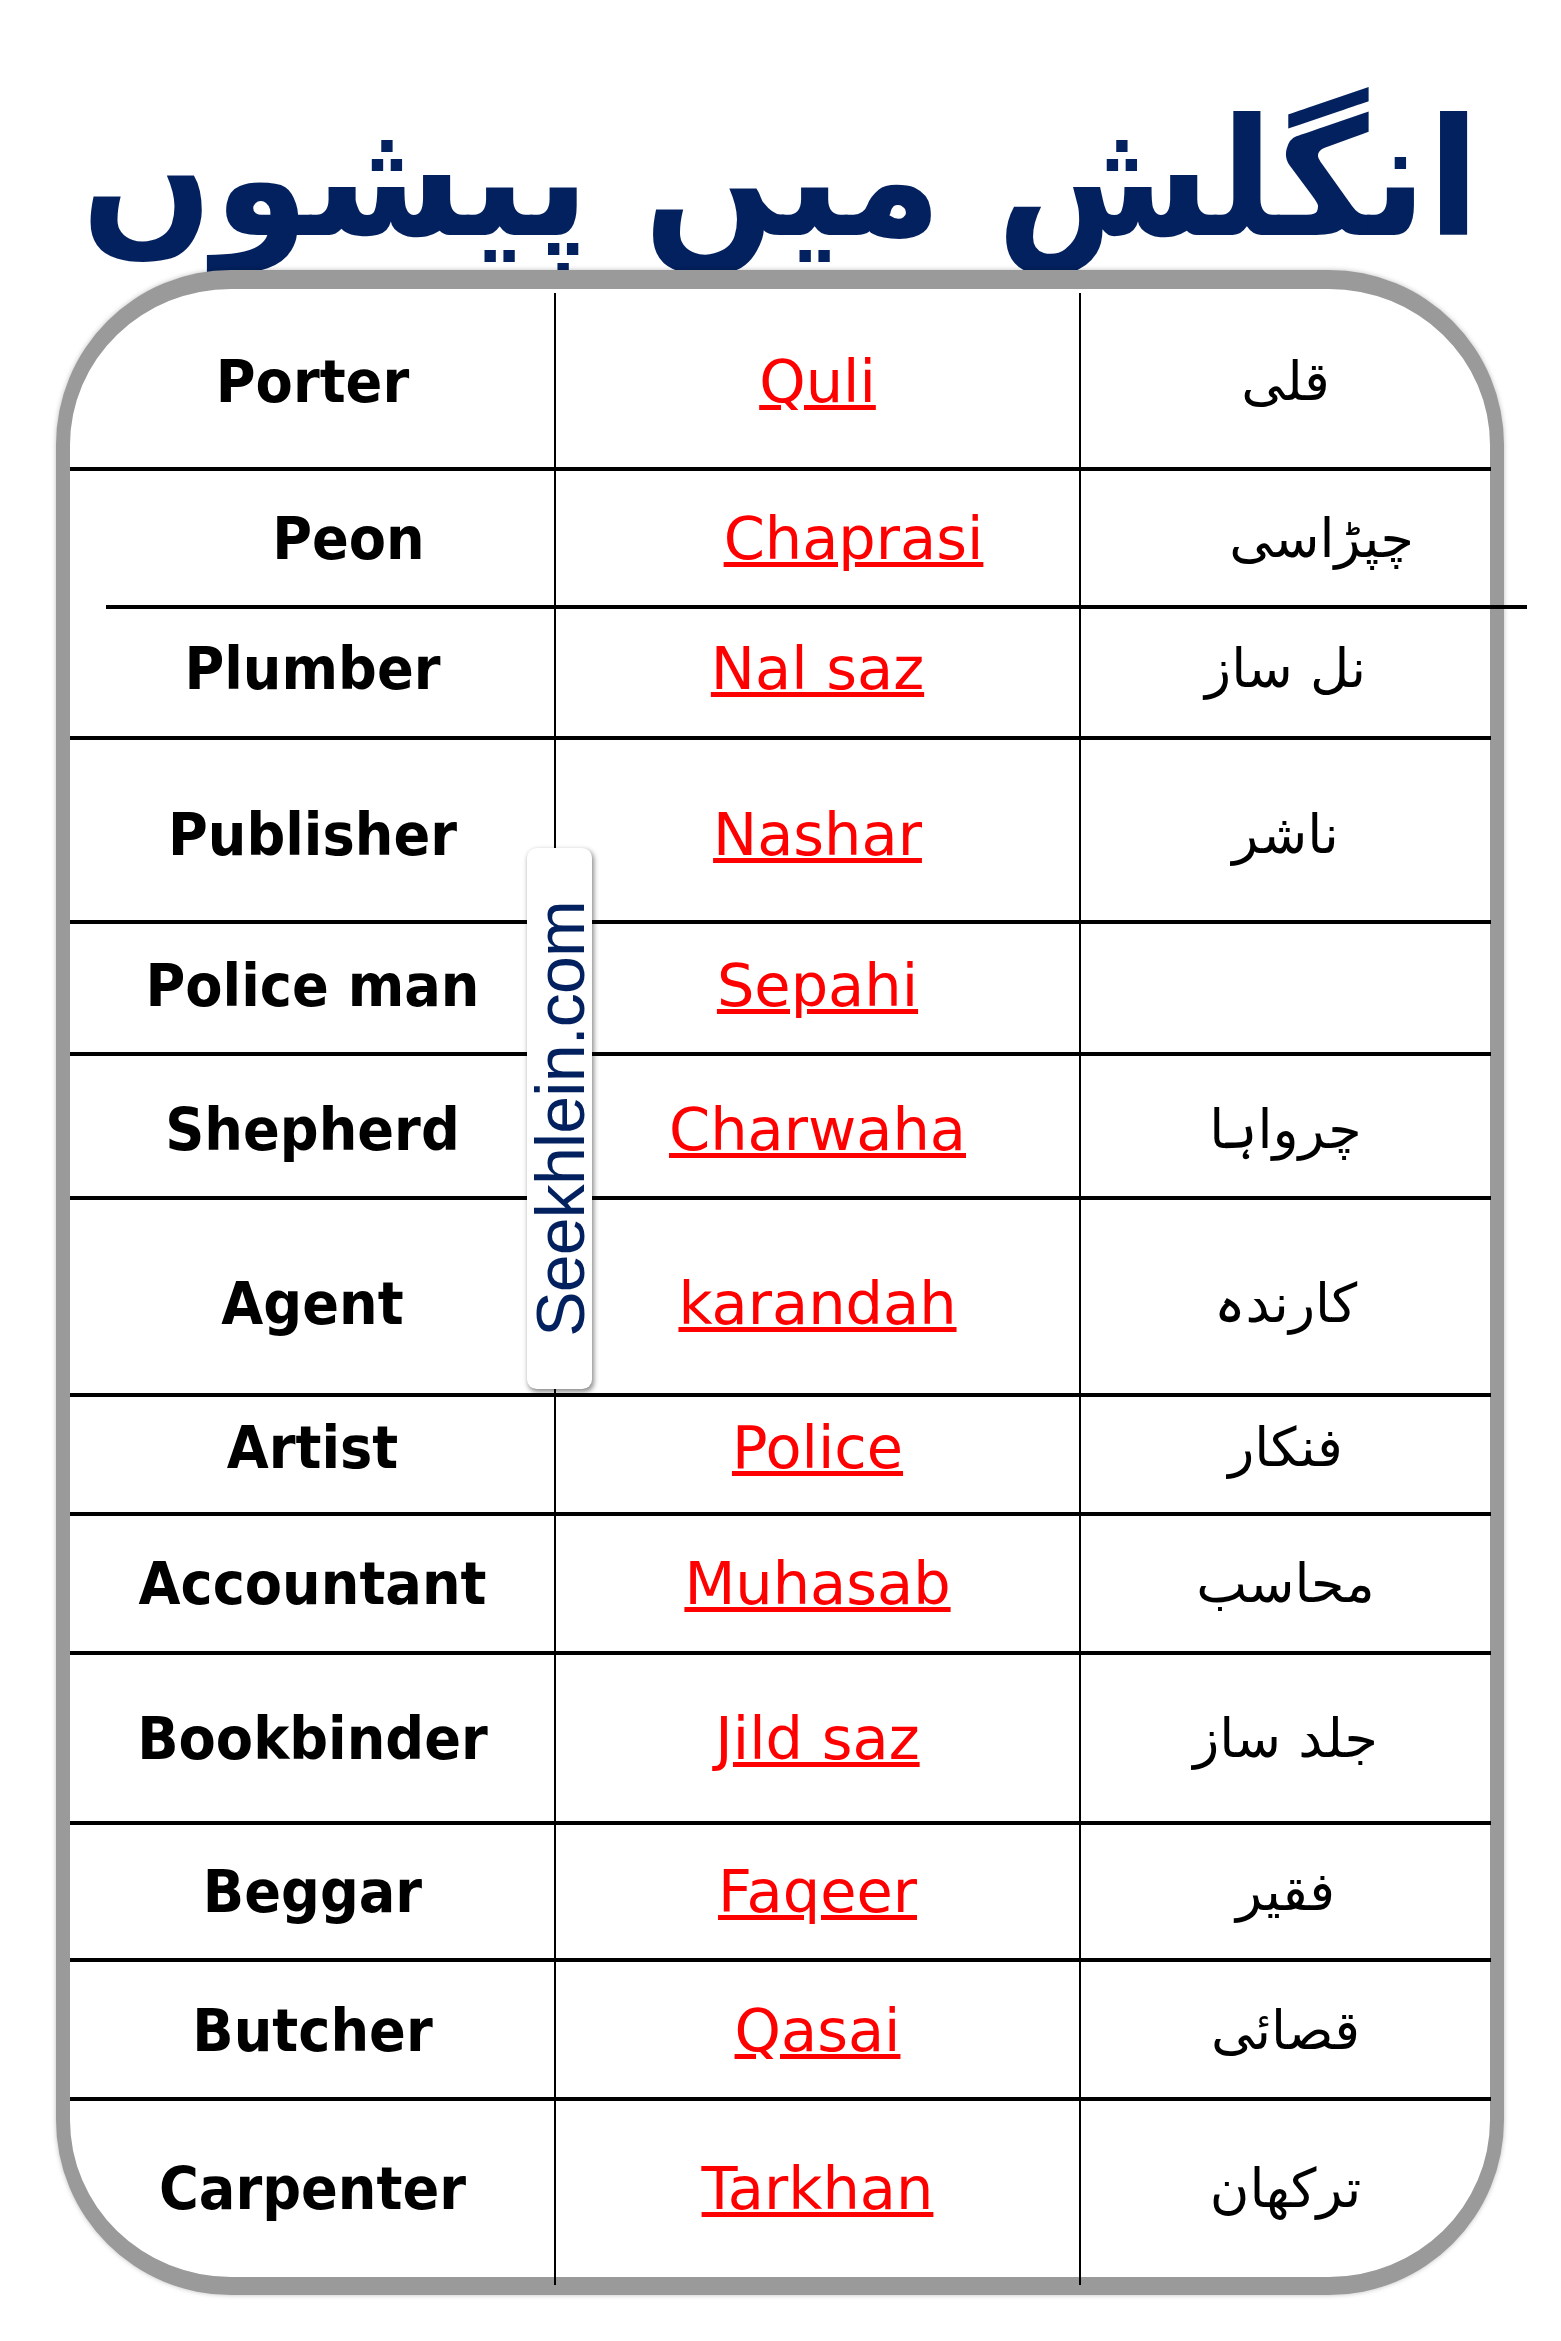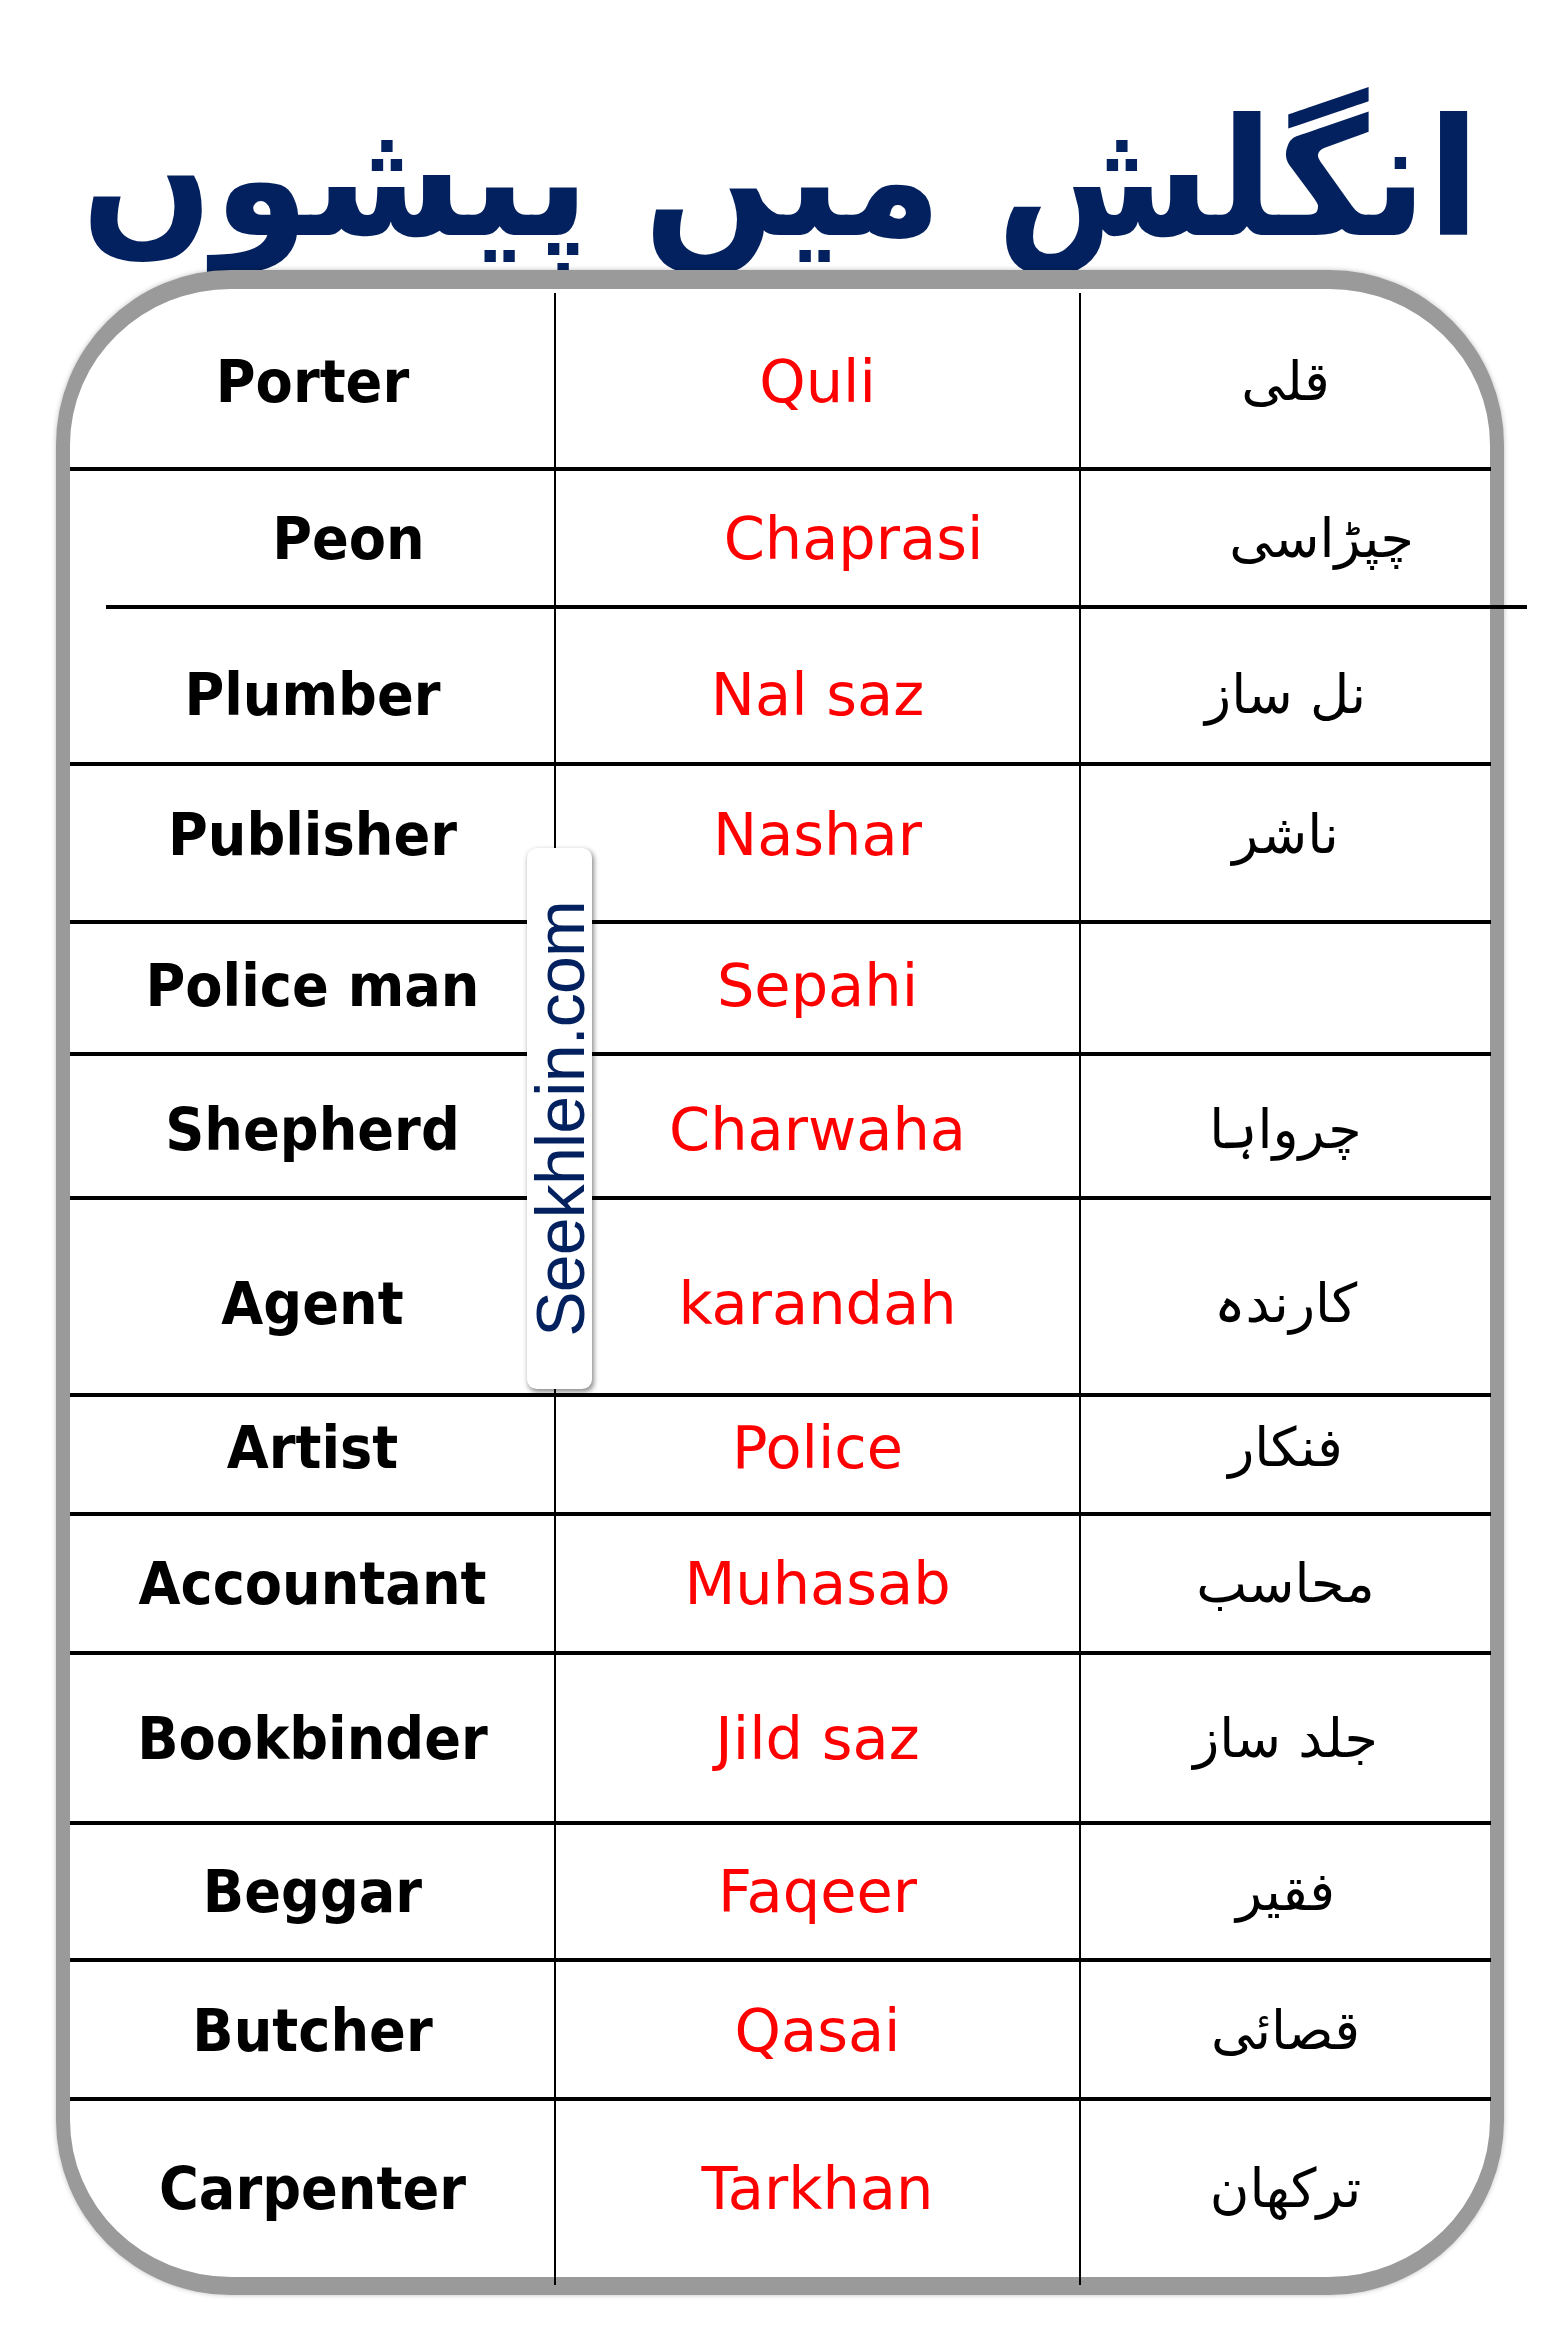--- a/index.html
+++ b/index.html
@@ -25,21 +25,21 @@
   }
   .row .hline {
     position:absolute; left:0; bottom:-1.6px; width:100%; height:3.3px; background:#000;
   }
   .cell {
     position:absolute; top:0; height:100%;
     display:flex; align-items:center; justify-content:center;
     box-sizing:border-box; white-space:nowrap;
   }
   .c-en { left:0; width:485px; font-family:"DejaVu Sans", sans-serif; font-weight:bold; font-size:59px; color:#000; transform:scaleX(0.92); }
-  .c-tr { left:485px; width:525px; font-family:"DejaVu Sans", sans-serif; font-size:59px; color:#ff0000; }
+  .c-tr { left:485px; width:525px; font-family:"DejaVu Sans", sans-serif; font-size:59px; color:#ff0000;text-decoration:underline; }
   .c-ur { left:1010px; width:411px; font-family:"DejaVu Sans", sans-serif; font-size:54px; color:#000; direction:rtl; }
   .vline { position:absolute; top:293px; width:2.4px; height:1992px; background:#000; }
   .watermark {
     position:absolute; left:527px; top:848px; width:65px; height:541px;
     background:#ffffff; border-radius:9.8px;
     box-shadow: 1.6px 2.4px 4.9px rgba(0,0,0,0.45);
   }
   .watermark span {
     position:absolute; left:50%; top:50%;
     transform: translate(-50%,-50%) rotate(-90deg);
@@ -60,21 +60,21 @@
     <div class="cell c-tr">Quli</div>
     <div class="cell c-ur">قلی</div>
     <div class="hline"></div>
   </div>
   <div class="row" style="top:176px;height:138px;margin-left:36px;">
     <div class="cell c-en">Peon</div>
     <div class="cell c-tr">Chaprasi</div>
     <div class="cell c-ur">چپڑاسی</div>
     <div class="hline"></div>
   </div>
-  <div class="row" style="top:332px;height:139px;padding-left:12px;">
+  <div class="row" style="top:306px;height:139px;padding-left:12px;">
     <div class="cell c-en">Plumber</div>
     <div class="cell c-tr">Nal saz</div>
     <div class="cell c-ur">نل ساز</div>
     <div class="hline"></div>
   </div>
   <div class="row" style="top:453px;height:176px;">
     <div class="cell c-en">Publisher</div>
     <div class="cell c-tr">Nashar</div>
     <div class="cell c-ur">ناشر</div>
     <div class="hline"></div>

